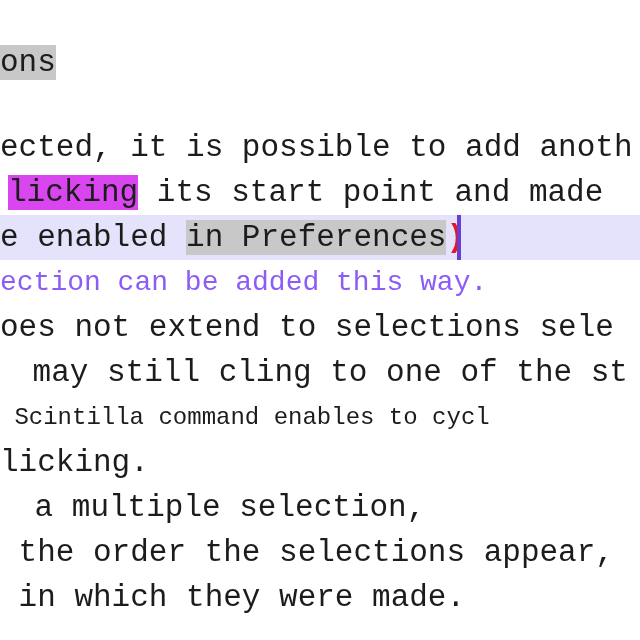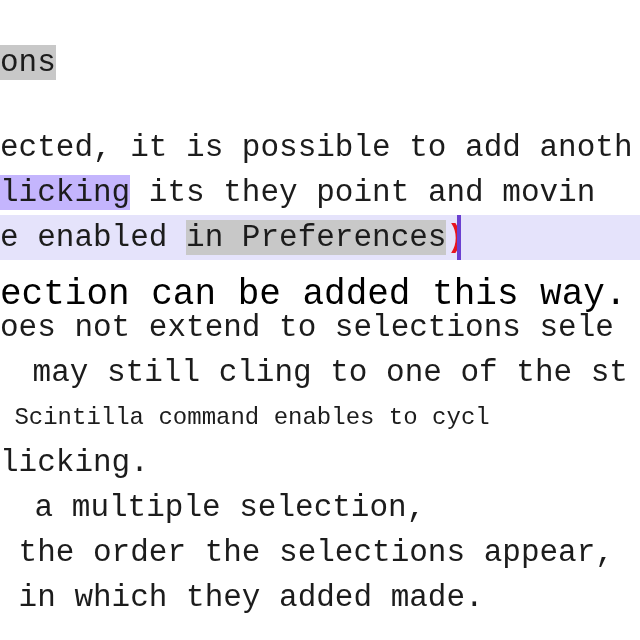--- a/index.html
+++ b/index.html
@@ -76,26 +76,26 @@
   }
 </style>
 </head>
 <body style="background: rgb(255, 255, 255);">
 
 <div id="editor" style="background: rgb(255, 255, 255);">
   <div id="line-layer">
       <div class="line" style="top: 40px; height: 45px; line-height: 45px; font-size: 31px; color: rgb(28, 28, 28);"><span class="txt sel" style="background: rgb(200, 200, 200);">ons</span></div>
       <div class="line" style="top: 85px; height: 45px; line-height: 45px; font-size: 31px; color: rgb(28, 28, 28);"></div>
       <div class="line" style="top: 125px; height: 45px; line-height: 45px; font-size: 31px; color: rgb(28, 28, 28);"><span class="txt">ected, it is possible to add anoth</span></div>
-      <div class="line" style="top: 170px; height: 45px; line-height: 45px; font-size: 31px; color: rgb(28, 28, 28);"><span class="txt sel" style="background: #c4b5fd;">licking</span><span class="txt"> its they point and movin</span></div>
+      <div class="line" style="top: 170px; height: 45px; line-height: 45px; font-size: 31px; color: rgb(28, 28, 28);"><span class="txt sel" style="background: #d946ef; margin-left: 8px;">licking</span><span class="txt"> its start point and made</span></div>
       <div class="current-line-band" style="top: 215px; height: 45px; background: rgb(229, 227, 251);"></div>
       <div class="line current" style="top: 215px; height: 45px; line-height: 45px; font-size: 31px; color: rgb(28, 28, 28);"><span class="txt">e enabled </span><span class="txt sel" style="background: rgb(200, 200, 200);">in Preferences</span><span class="txt brace-bad" style="color: rgb(232, 20, 30);">)</span></div>
-      <div class="line" style="top: 272px; height: 45px; line-height: 45px; font-size: 36px; color: #000000;"><span class="txt">ection can be added this way.</span></div>
+      <div class="line" style="top: 260px; height: 45px; line-height: 45px; font-size: 28px; color: #8b5cf6;"><span class="txt">ection can be added this way.</span></div>
       <div class="line" style="top: 305px; height: 45px; line-height: 45px; font-size: 31px; color: rgb(28, 28, 28);"><span class="txt">oes not extend to selections sele</span></div>
       <div class="line" style="top: 350px; height: 45px; line-height: 45px; font-size: 31px; color: rgb(28, 28, 28); margin-left: 14px;"><span class="txt"> may still cling to one of the st</span></div>
       <div class="line" style="top: 395px; height: 45px; line-height: 45px; font-size: 24px; color: rgb(28, 28, 28);"><span class="txt"> Scintilla command enables to cycl</span></div>
       <div class="line" style="top: 440px; height: 45px; line-height: 45px; font-size: 31px; color: rgb(28, 28, 28);"><span class="txt">licking.</span></div>
       <div class="line" style="top: 485px; height: 45px; line-height: 45px; font-size: 31px; color: rgb(28, 28, 28); margin-left: 16px;"><span class="txt"> a multiple selection,</span></div>
       <div class="line" style="top: 530px; height: 45px; line-height: 45px; font-size: 31px; color: rgb(28, 28, 28);"><span class="txt"> the order the selections appear,</span></div>
-      <div class="line" style="top: 575px; height: 45px; line-height: 45px; font-size: 31px; color: rgb(28, 28, 28);"><span class="txt"> in which they added made.</span></div>
+      <div class="line" style="top: 575px; height: 45px; line-height: 45px; font-size: 31px; color: rgb(28, 28, 28);"><span class="txt"> in which they were made.</span></div>
     </div>
   <div id="caret" class="caret" style="left: 457px; top: 215px; height: 45px; background: rgb(106, 63, 208);"></div>
 </div>
 
 </body></html>

